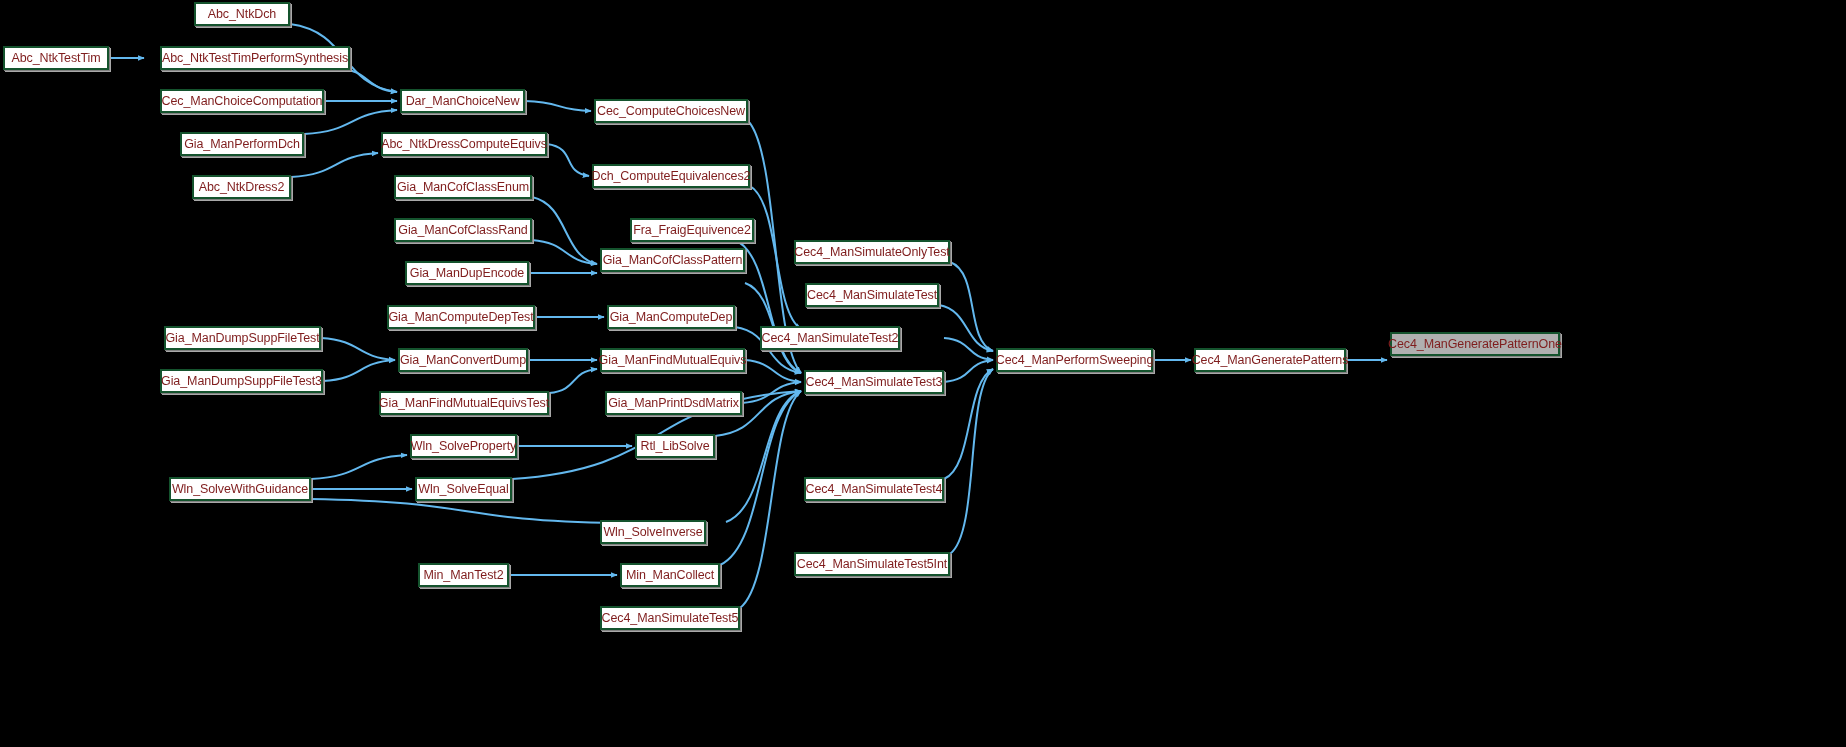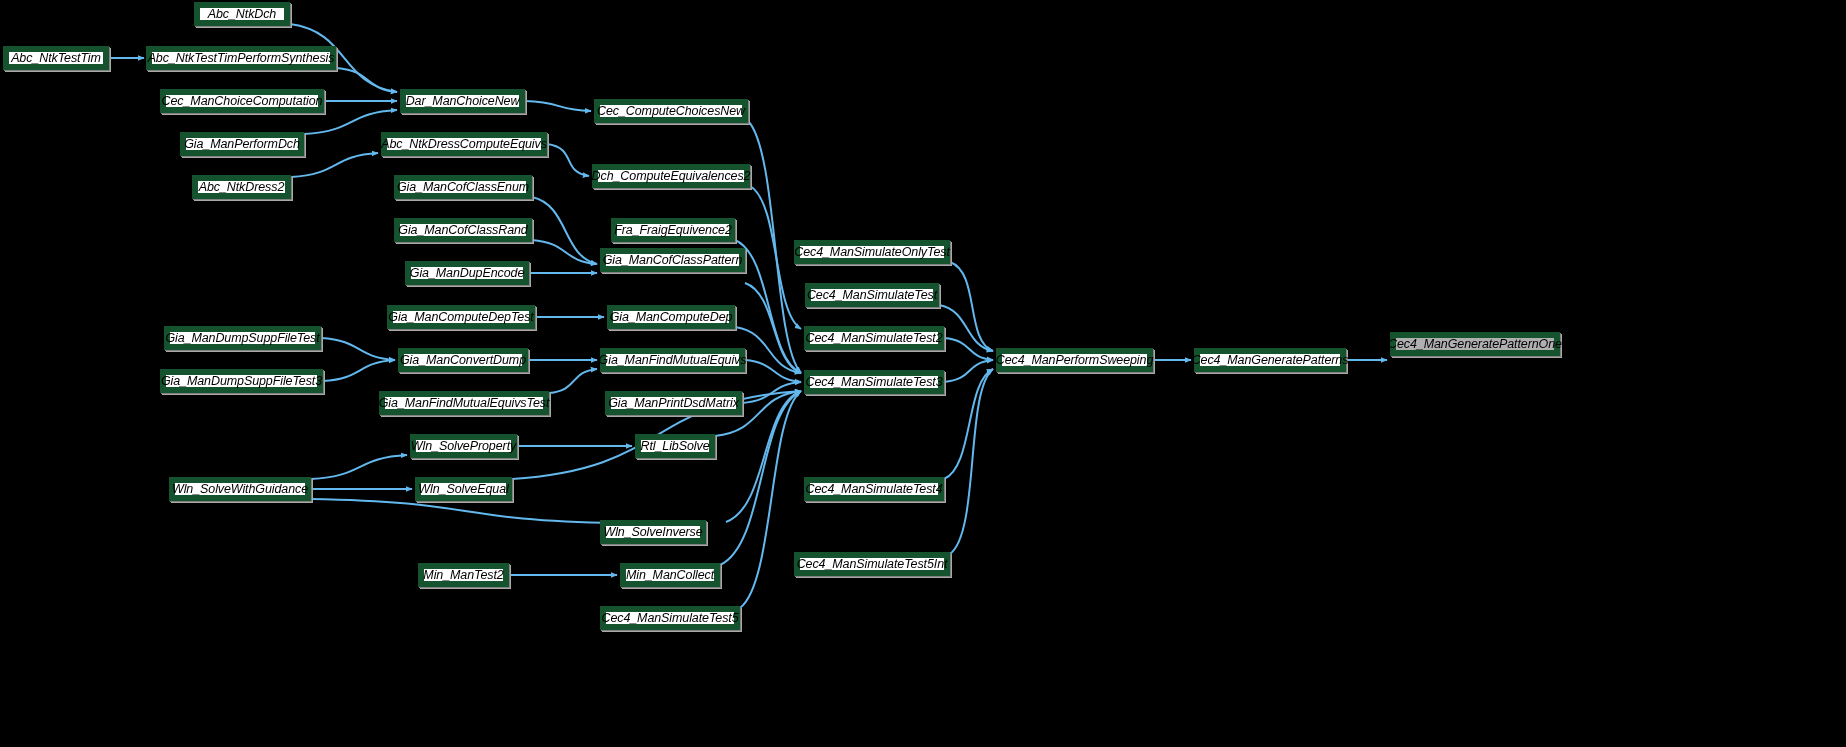--- a/index.html
+++ b/index.html
@@ -19,32 +19,31 @@
     position: absolute;
     left: 0;
     top: 0;
     width: 1846px;
     height: 747px;
   }
   .node {
     position: absolute;
     box-sizing: border-box;
     background: #ffffff;
-    border: 6px solid #14532d;
+    border: 2px solid #14532d;
     box-shadow: 1px 1px 0 0 #808080, 2px 2px 0 0 #a9a9a9;
     display: flex;
     align-items: center;
     justify-content: center;
-    color: #000000;
+    color: #7f1d1d;
     font-size: 12.5px;
     font-family: "Liberation Sans", sans-serif;
     white-space: nowrap;
     letter-spacing: -0.1px;
     z-index: 2;
-    font-style: italic;
   }
   .node.highlight {
     background: #b0b0b0;
   }
 </style>
 </head>
 <body>
 
 <div id="graph-root">
   <svg id="edges" viewBox="0 0 1846 747">
@@ -91,52 +90,52 @@
       <path d="M 944 338 C 974 340.64, 965 357.36, 993 360" fill="none" stroke="#63b8ee" stroke-width="2" marker-end="url(#ah)"></path>
       <path d="M 944 382 C 974 379.36, 965 362.64, 993 360" fill="none" stroke="#63b8ee" stroke-width="2" marker-end="url(#ah)"></path>
       <path d="M 944 479 C 974 465.8, 965 382.2, 993 369" fill="none" stroke="#63b8ee" stroke-width="2" marker-end="url(#ah)"></path>
       <path d="M 950 554 C 980 531.8, 965 391.2, 993 369" fill="none" stroke="#63b8ee" stroke-width="2" marker-end="url(#ah)"></path>
       <path d="M 1153 360 L 1191 360" fill="none" stroke="#63b8ee" stroke-width="2" marker-end="url(#ah)"></path>
       <path d="M 1346 360 L 1387 360" fill="none" stroke="#63b8ee" stroke-width="2" marker-end="url(#ah)"></path>
     </svg>
   <div id="node-layer">
       <div class="node" style="left: 194px; top: 2px; width: 96px; height: 24px;">Abc_NtkDch</div>
       <div class="node" style="left: 3px; top: 46px; width: 106px; height: 24px;">Abc_NtkTestTim</div>
-      <div class="node" style="left: 146px; top: 46px; width: 190px; height: 24px;">Abc_NtkTestTimPerformSynthesis</div>
+      <div class="node" style="left: 160px; top: 46px; width: 190px; height: 24px;">Abc_NtkTestTimPerformSynthesis</div>
       <div class="node" style="left: 160px; top: 89px; width: 164px; height: 24px;">Cec_ManChoiceComputation</div>
       <div class="node" style="left: 400px; top: 89px; width: 125px; height: 24px;">Dar_ManChoiceNew</div>
       <div class="node" style="left: 594px; top: 99px; width: 154px; height: 24px;">Cec_ComputeChoicesNew</div>
       <div class="node" style="left: 180px; top: 132px; width: 124px; height: 24px;">Gia_ManPerformDch</div>
       <div class="node" style="left: 381px; top: 132px; width: 166px; height: 24px;">Abc_NtkDressComputeEquivs</div>
       <div class="node" style="left: 192px; top: 175px; width: 99px; height: 24px;">Abc_NtkDress2</div>
       <div class="node" style="left: 592px; top: 164px; width: 158px; height: 24px;">Dch_ComputeEquivalences2</div>
       <div class="node" style="left: 394px; top: 175px; width: 138px; height: 24px;">Gia_ManCofClassEnum</div>
       <div class="node" style="left: 394px; top: 218px; width: 138px; height: 24px;">Gia_ManCofClassRand</div>
-      <div class="node" style="left: 611px; top: 218px; width: 124px; height: 24px; text-align: right;">Fra_FraigEquivence2</div>
+      <div class="node" style="left: 630px; top: 218px; width: 124px; height: 24px; text-align: right;">Fra_FraigEquivence2</div>
       <div class="node" style="left: 405px; top: 261px; width: 124px; height: 24px;">Gia_ManDupEncode</div>
       <div class="node" style="left: 600px; top: 248px; width: 145px; height: 24px;">Gia_ManCofClassPattern</div>
       <div class="node" style="left: 387px; top: 305px; width: 148px; height: 24px;">Gia_ManComputeDepTest</div>
       <div class="node" style="left: 607px; top: 305px; width: 128px; height: 24px;">Gia_ManComputeDep</div>
       <div class="node" style="left: 164px; top: 326px; width: 157px; height: 24px;">Gia_ManDumpSuppFileTest</div>
       <div class="node" style="left: 398px; top: 348px; width: 130px; height: 24px;">Gia_ManConvertDump</div>
       <div class="node" style="left: 600px; top: 348px; width: 145px; height: 24px;">Gia_ManFindMutualEquivs</div>
       <div class="node" style="left: 160px; top: 369px; width: 163px; height: 24px;">Gia_ManDumpSuppFileTest3</div>
       <div class="node" style="left: 379px; top: 391px; width: 170px; height: 24px;">Gia_ManFindMutualEquivsTest</div>
       <div class="node" style="left: 605px; top: 391px; width: 137px; height: 24px;">Gia_ManPrintDsdMatrix</div>
       <div class="node" style="left: 410px; top: 434px; width: 107px; height: 24px;">Wln_SolveProperty</div>
       <div class="node" style="left: 635px; top: 434px; width: 80px; height: 24px;">Rtl_LibSolve</div>
       <div class="node" style="left: 169px; top: 477px; width: 142px; height: 24px;">Wln_SolveWithGuidance</div>
       <div class="node" style="left: 415px; top: 477px; width: 97px; height: 24px; text-align: center;">Wln_SolveEqual</div>
       <div class="node" style="left: 600px; top: 520px; width: 106px; height: 24px;">Wln_SolveInverse</div>
       <div class="node" style="left: 418px; top: 563px; width: 91px; height: 24px;">Min_ManTest2</div>
       <div class="node" style="left: 620px; top: 563px; width: 100px; height: 24px; text-align: right;">Min_ManCollect</div>
       <div class="node" style="left: 600px; top: 606px; width: 140px; height: 24px;">Cec4_ManSimulateTest5</div>
       <div class="node" style="left: 794px; top: 240px; width: 156px; height: 24px;">Cec4_ManSimulateOnlyTest</div>
       <div class="node" style="left: 805px; top: 283px; width: 134px; height: 24px;">Cec4_ManSimulateTest</div>
-      <div class="node" style="left: 804px; top: 326px; width: 140px; height: 24px; text-align: right;">Cec4_ManSimulateTest2</div>
+      <div class="node" style="left: 760px; top: 326px; width: 140px; height: 24px; text-align: right;">Cec4_ManSimulateTest2</div>
       <div class="node" style="left: 804px; top: 370px; width: 140px; height: 24px;">Cec4_ManSimulateTest3</div>
       <div class="node" style="left: 804px; top: 477px; width: 140px; height: 24px;">Cec4_ManSimulateTest4</div>
       <div class="node" style="left: 794px; top: 552px; width: 156px; height: 24px;">Cec4_ManSimulateTest5Int</div>
       <div class="node" style="left: 996px; top: 348px; width: 157px; height: 24px;">Cec4_ManPerformSweeping</div>
       <div class="node" style="left: 1194px; top: 348px; width: 152px; height: 24px;">Cec4_ManGeneratePatterns</div>
       <div class="node highlight" style="left: 1390px; top: 332px; width: 170px; height: 24px;">Cec4_ManGeneratePatternOne</div>
     </div>
 </div>
 
 </body></html>

